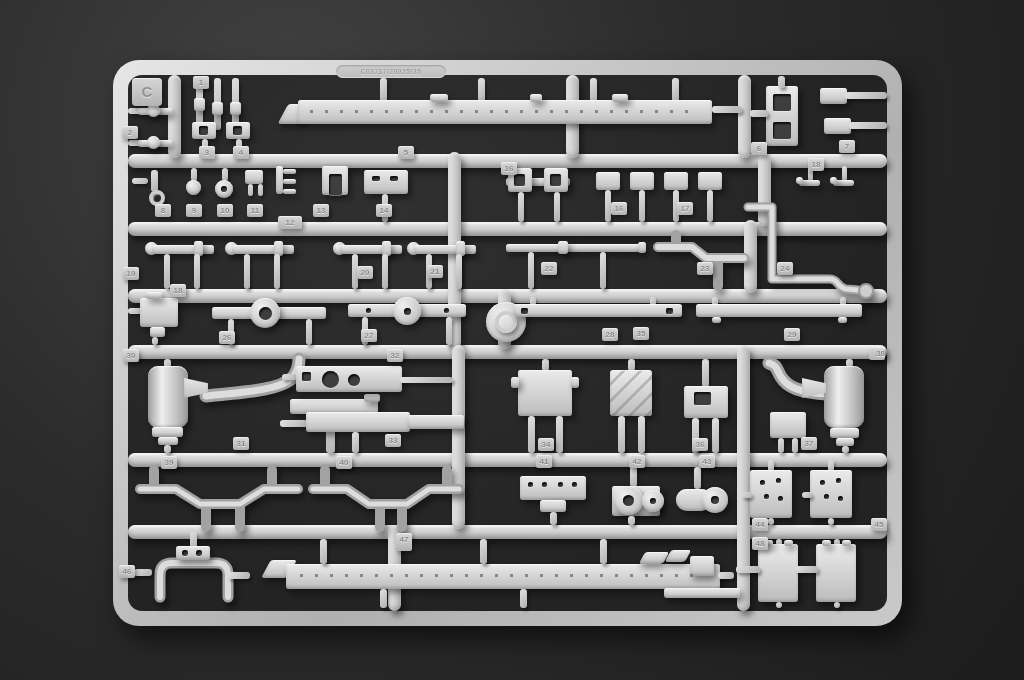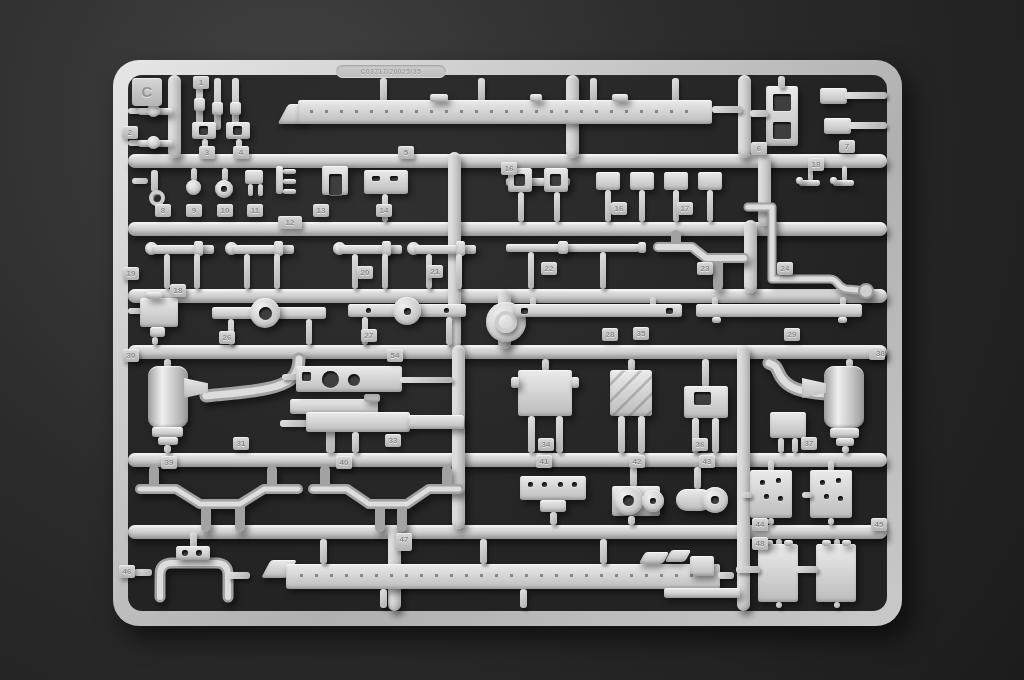--- a/index.html
+++ b/index.html
@@ -385,21 +385,21 @@
       <div class="tag" style="left: 541px; top: 262px; width: 16px; height: 13px;">22</div>
       <div class="tag" style="left: 697px; top: 262px; width: 16px; height: 13px;">23</div>
       <div class="tag" style="left: 777px; top: 262px; width: 16px; height: 13px;">24</div>
       <div class="tag" style="left: 170px; top: 284px; width: 16px; height: 13px;">18</div>
       <div class="tag" style="left: 219px; top: 331px; width: 16px; height: 13px;">26</div>
       <div class="tag" style="left: 361px; top: 329px; width: 16px; height: 13px;">27</div>
       <div class="tag" style="left: 602px; top: 328px; width: 16px; height: 13px;">28</div>
       <div class="tag" style="left: 784px; top: 328px; width: 16px; height: 13px;">29</div>
       <div class="tag" style="left: 123px; top: 349px; width: 16px; height: 13px;">30</div>
       <div class="tag" style="left: 233px; top: 437px; width: 16px; height: 13px;">31</div>
-      <div class="tag" style="left: 387px; top: 349px; width: 16px; height: 13px;">54</div>
+      <div class="tag" style="left: 387px; top: 349px; width: 16px; height: 13px;">32</div>
       <div class="tag" style="left: 385px; top: 434px; width: 16px; height: 13px;">33</div>
       <div class="tag" style="left: 538px; top: 438px; width: 16px; height: 13px;">34</div>
       <div class="tag" style="left: 633px; top: 327px; width: 16px; height: 13px;">35</div>
       <div class="tag" style="left: 692px; top: 438px; width: 16px; height: 13px;">36</div>
       <div class="tag" style="left: 801px; top: 437px; width: 16px; height: 13px;">37</div>
       <div class="tag" style="left: 869px; top: 347px; width: 16px; height: 13px; text-align: right;">38</div>
       <div class="tag" style="left: 161px; top: 456px; width: 16px; height: 13px;">39</div>
       <div class="tag" style="left: 336px; top: 456px; width: 16px; height: 13px;">40</div>
       <div class="tag" style="left: 536px; top: 455px; width: 16px; height: 13px;">41</div>
       <div class="tag" style="left: 629px; top: 455px; width: 16px; height: 13px;">42</div>

